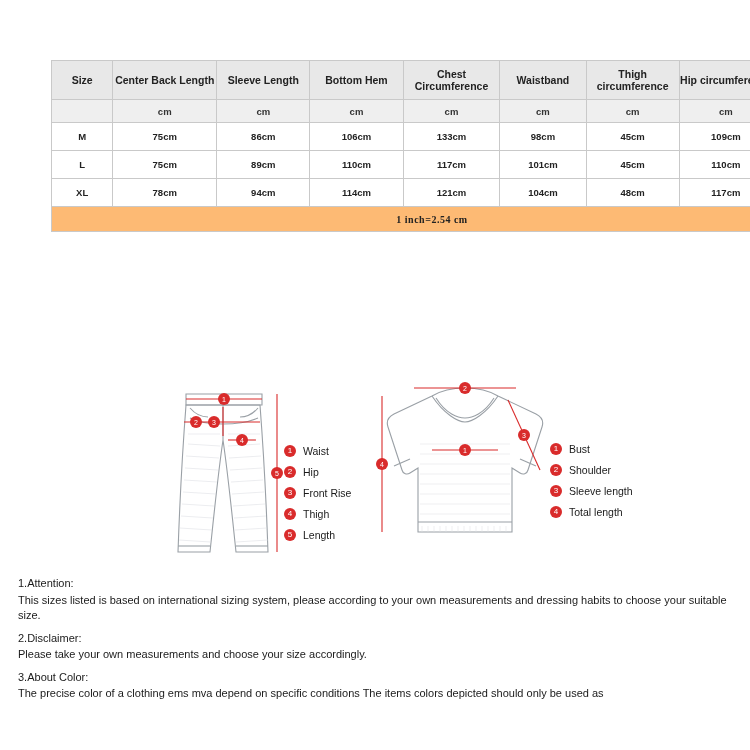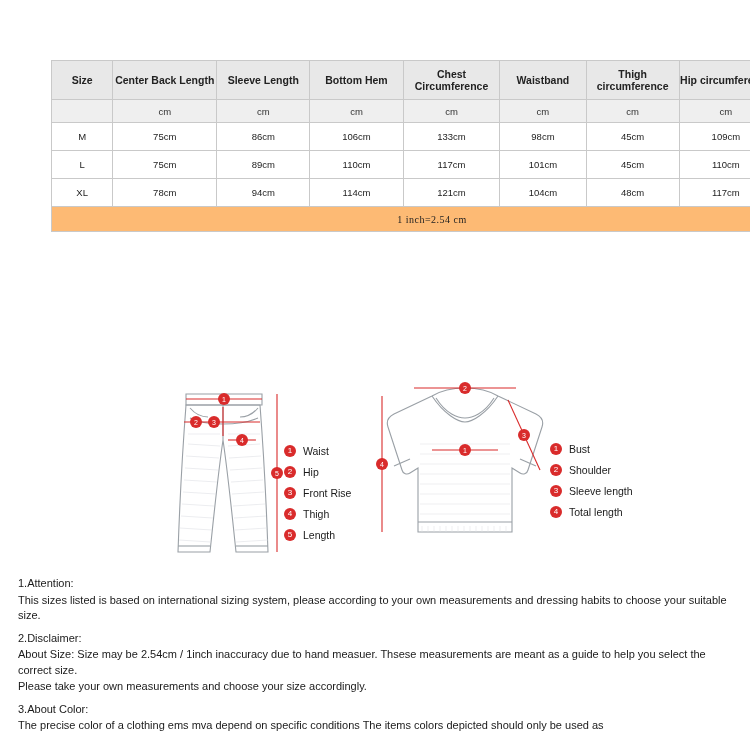--- a/index.html
+++ b/index.html
@@ -47,20 +47,21 @@
   table.size-table tr.unit-row td {
     background: #efefef;
     height: 22px;
     font-size: 9.5px;
     color: #333;
   }
   table.size-table tbody td {
     height: 27px;
     background: #ffffff;
     font-size: 9.5px;
+    font-weight: bold;
   }
   table.size-table tr.note-row td {
     height: 24px;
     font-family: "Liberation Serif", serif;
     font-size: 10px;
     letter-spacing: 0.5px;
     color: #222;
     background: #fdba74;
     padding-left: 40px;
   }
@@ -323,19 +324,18 @@
       <span>Total length</span>
     </div>
   </div>
 </div>
 
 <div class="notes">
   <p>1.Attention:</p>
   <p>This sizes listed is based on international sizing system, please according to your own measurements and dressing habits to choose your suitable size.</p>
   <div class="gap"></div>
   <p>2.Disclaimer:</p>
-  <p>About Size: Size may be 2.54cm / 1inch inaccuracy due to hand measuer. Thsese measurements are meant as a guide to help you select the correct size.</p>
   <p>Please take your own measurements and choose your size accordingly.</p>
   <div class="gap"></div>
   <p>3.About Color:</p>
   <p>The precise color of a clothing ems mva depend on specific conditions The items colors depicted should only be used as</p>
 
 </div>
 
 </body></html>

